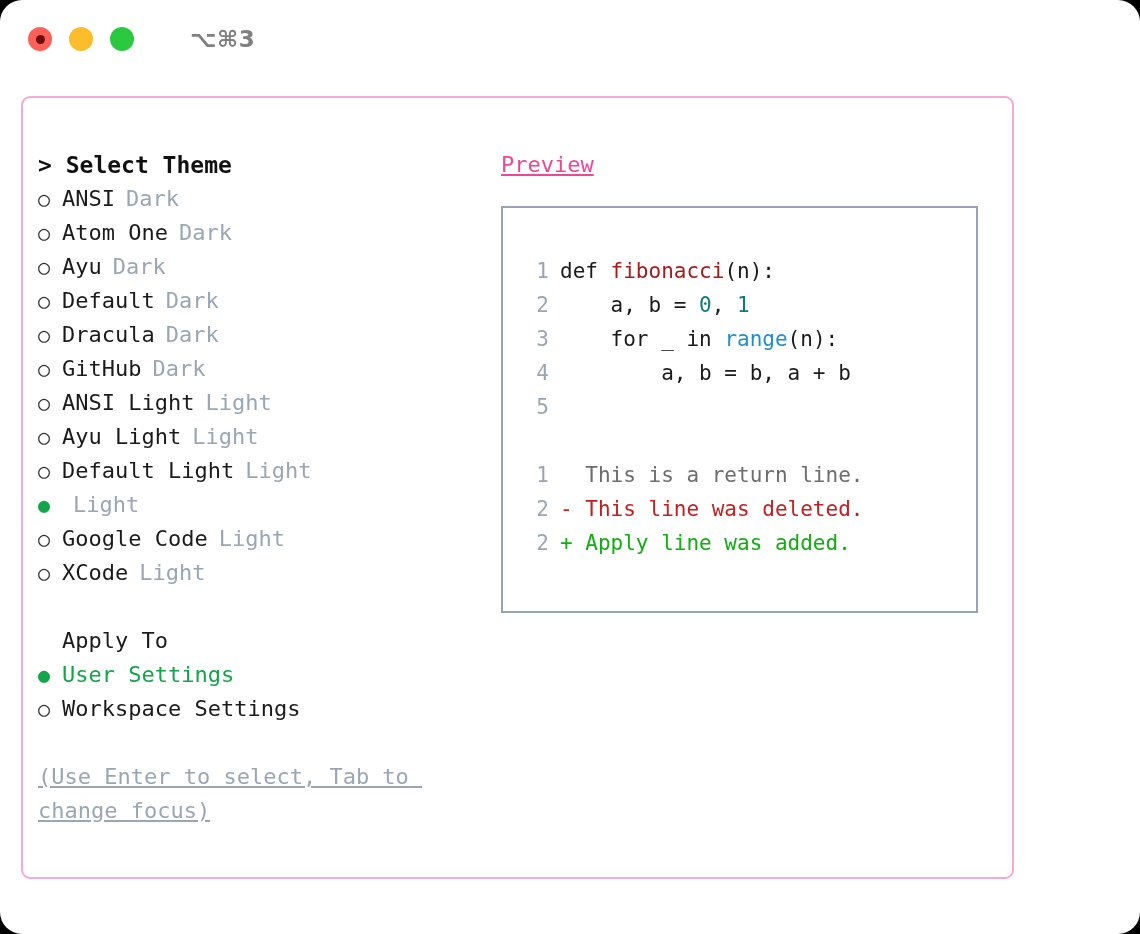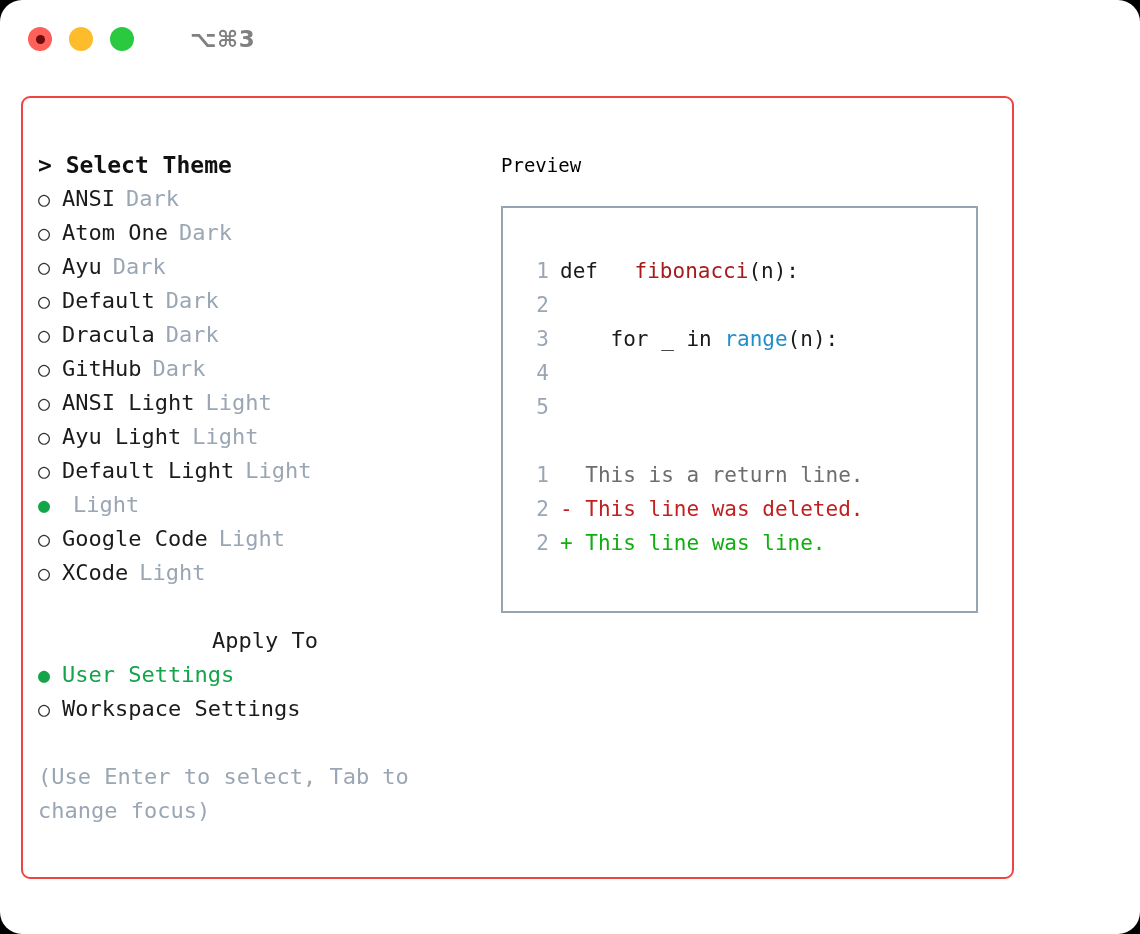--- a/index.html
+++ b/index.html
@@ -61,21 +61,21 @@
     white-space: nowrap;
   }
 
   
   #panel {
     position: absolute;
     left: 21px;
     top: 96px;
     width: 993px;
     height: 783px;
-    border: 2px solid #ef4444;
+    border: 2px solid #f9a8d4;
     border-radius: 9px;
     background: #ffffff;
   }
 
   
   #theme-column {
     position: absolute;
     left: 15px;
     top: 50px;
     width: 430px;
@@ -114,45 +114,46 @@
 
   .spacer-row { height: 34px; }
 
   .applyto-header {
     font-size: 22px;
     color: #1b1b1b;
     line-height: 34px;
     padding-left: 24px;
     white-space: pre;
     font-family: "DejaVu Sans Mono", monospace;
-    text-align: center;
   }
 
   #hint {
     margin-top: 34px;
     font-size: 22px;
     line-height: 34px;
     color: #9aa6b4;
     width: 400px;
     white-space: pre-wrap;
     font-family: "DejaVu Sans Mono", monospace;
+    text-decoration: underline;
   }
 
   
   #preview-column {
     position: absolute;
     left: 478px;
     top: 50px;
     width: 495px;
   }
   #preview-title {
-    font-size: 19px;
-    color: #000000;
-    line-height: 34px;
-    font-family: "DejaVu Sans Mono", monospace;
+    font-size: 22px;
+    color: #ec4899;
+    line-height: 34px;
+    font-family: "DejaVu Sans Mono", monospace;
+    text-decoration: underline;
   }
   #preview-box {
     margin-top: 24px;
     width: 477px;
     height: 407px;
     border: 2px solid #97a4b2;
     background: #ffffff;
     padding: 46px 0 0 18px;
   }
 
@@ -165,21 +166,21 @@
   }
   .lineno {
     width: 28px;
     flex: none;
     text-align: right;
     color: #9aa6b4;
     margin-right: 11px;
   }
   .code-text { color: #1b1b1b; }
 
-  .tok-fn     { color: #a61b1b; margin-left: 24px; }
+  .tok-fn     { color: #a61b1b; }
   .tok-num    { color: #0e7c7b; }
   .tok-builtin{ color: #1f8fc9; margin-top: 42px; }
   .tok-punct  { color: #1b1b1b; }
 
   .diff-gap { height: 34px; }
   .diff-context { color: #6d6d6d; }
   .diff-del     { color: #c22020; }
   .diff-add     { color: #10ae10; }
 </style>
 </head>
@@ -222,28 +223,28 @@
         </div>
 
       <div id="hint">(Use Enter to select, Tab to change focus)</div>
     </div>
 
     <div id="preview-column">
       <div id="preview-title">Preview</div>
       <div id="preview-box">
         <div id="code-block">
             <div class="code-line"><span class="lineno">1</span><span><span class="code-text">def </span><span class="tok-fn">fibonacci</span><span class="tok-punct">(n):</span></span></div>
-            <div class="code-line"><span class="lineno">2</span></div>
+            <div class="code-line"><span class="lineno">2</span><span><span class="code-text">    a, b = </span><span class="tok-num">0</span><span class="tok-punct">, </span><span class="tok-num">1</span></span></div>
             <div class="code-line"><span class="lineno">3</span><span><span class="code-text">    for _ in </span><span class="tok-builtin">range</span><span class="tok-punct">(n):</span></span></div>
-            <div class="code-line"><span class="lineno">4</span></div>
+            <div class="code-line"><span class="lineno">4</span><span><span class="code-text">        a, b = b, a + b</span></span></div>
             <div class="code-line"><span class="lineno">5</span></div>
           </div>
         <div class="diff-gap"></div>
         <div id="diff-block">
             <div class="code-line"><span class="lineno">1</span><span class="diff-context">  </span><span class="diff-context">This is a return line.</span></div>
             <div class="code-line"><span class="lineno">2</span><span class="diff-del">- </span><span class="diff-del">This line was deleted.</span></div>
-            <div class="code-line"><span class="lineno">2</span><span class="diff-add">+ </span><span class="diff-add">This line was line.</span></div>
+            <div class="code-line"><span class="lineno">2</span><span class="diff-add">+ </span><span class="diff-add">Apply line was added.</span></div>
           </div>
       </div>
     </div>
 
   </div>
 </div>
 
 </body></html>

